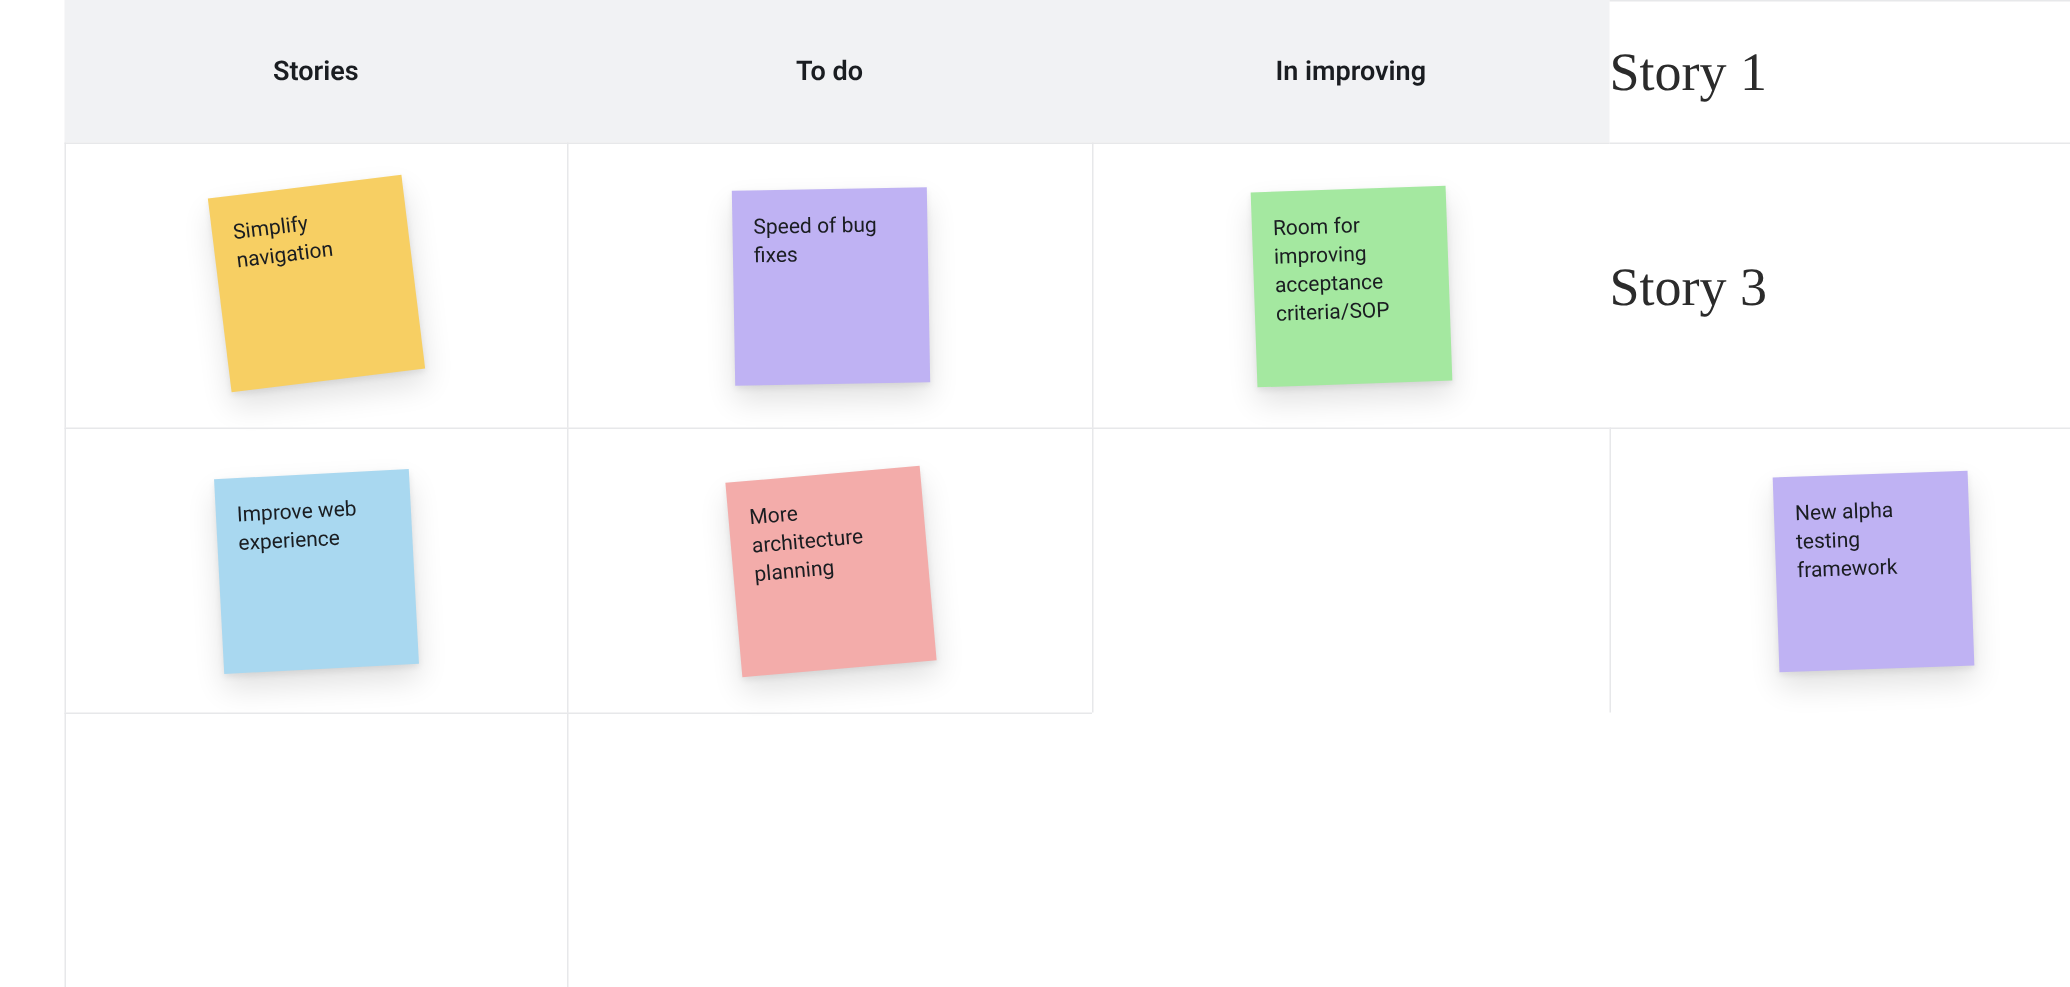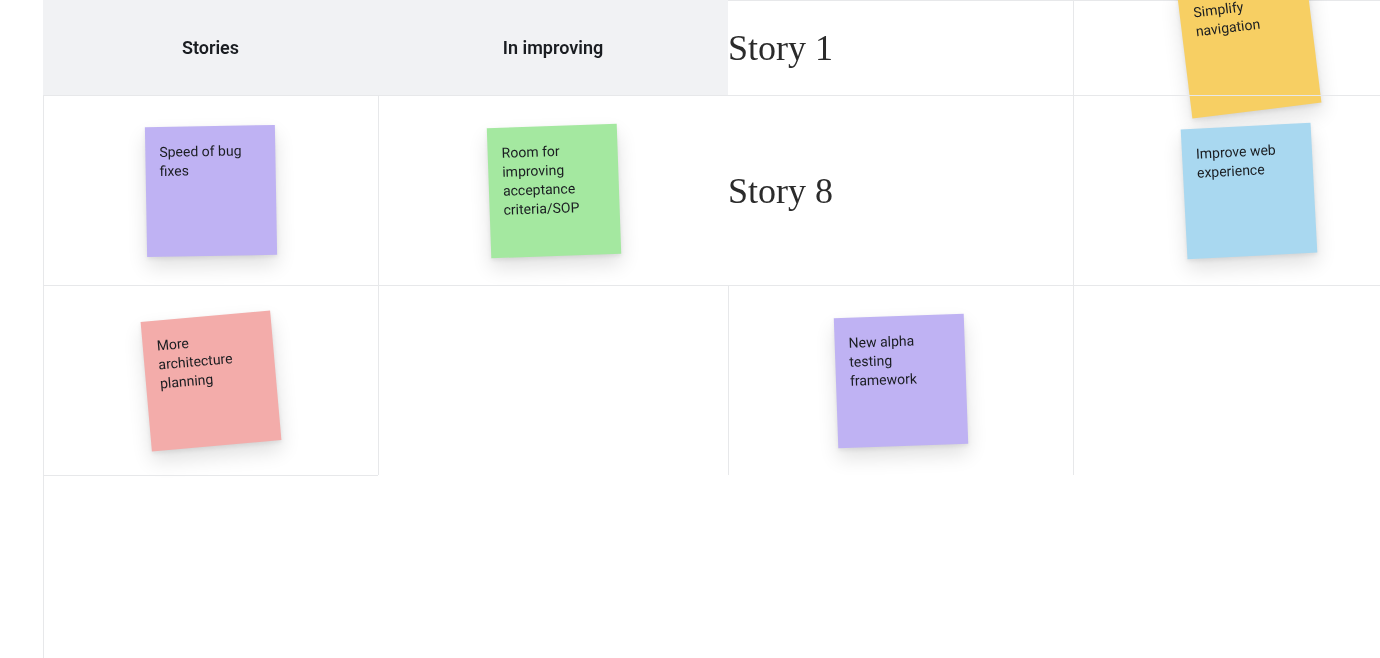--- a/index.html
+++ b/index.html
@@ -67,20 +67,23 @@
 </style>
 </head>
 <body>
 
 <div class="board">
 
   <div class="header-cell">
     <span>Stories</span>
   </div>
   <div class="header-cell">
+    <span>To do</span>
+  </div>
+  <div class="header-cell">
     <span>In improving</span>
   </div>
 
   <div class="story-cell">
     <span>Story 1</span>
   </div>
   <div class="col-cell">
     <div class="sticky yellow s-r1c1">
       <span>Simplify navigation</span>
     </div>
@@ -90,21 +93,21 @@
       <span>Speed of bug fixes</span>
     </div>
   </div>
   <div class="col-cell">
     <div class="sticky green s-r1c3">
       <span>Room for improving acceptance criteria/SOP</span>
     </div>
   </div>
 
   <div class="story-cell">
-    <span>Story 8</span>
+    <span>Story 3</span>
   </div>
   <div class="col-cell">
     <div class="sticky blue s-r2c1">
       <span>Improve web experience</span>
     </div>
   </div>
   <div class="col-cell">
     <div class="sticky pink s-r2c2">
       <span>More architecture planning</span>
     </div>

